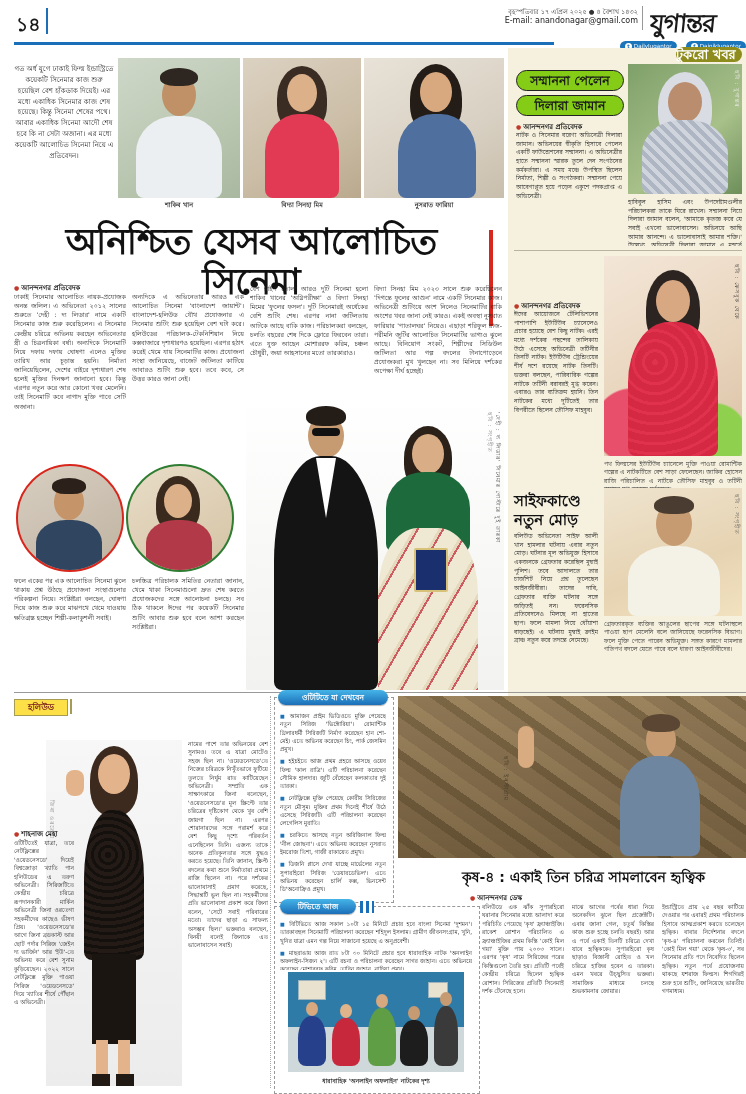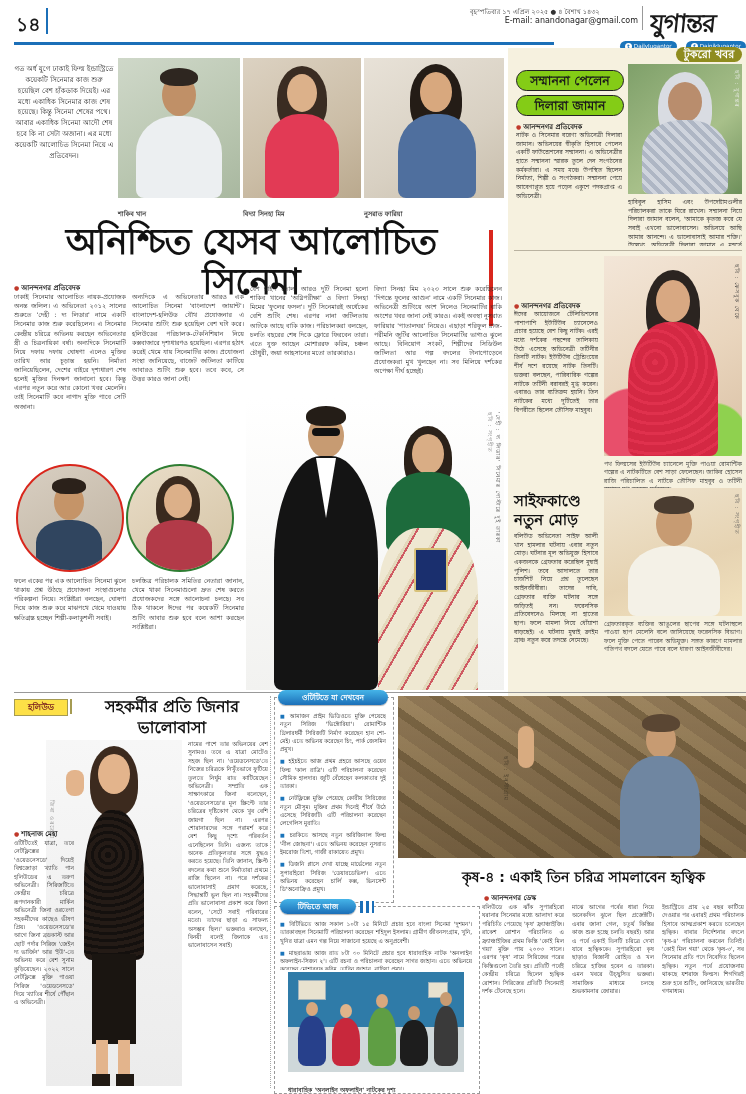--- a/index.html
+++ b/index.html
@@ -4,45 +4,45 @@
 <style>
   html,body{margin:0;padding:0;background:#9a9a9a;}
   .page{position:relative;width:746px;height:1094px;background:#ffffff;margin:0 auto;
         font-family:"DejaVu Sans",sans-serif;color:#1a1a1a;overflow:hidden;}
   .abs{position:absolute;}
   
   .pageno{font-size:19px;font-weight:bold;}
   .mast1{color:#f04e23;font-weight:bold;font-size:29px;letter-spacing:-1px;}
   .mast2{color:#1565c0;font-weight:bold;font-size:29px;letter-spacing:-1px;}
   .mast-bar{width:2px;background:#1b6fb8;}
-  .dateline{font-size:6.5px;color:#333;}
+  .dateline{font-size:6.5px;color:#333;text-align:right;}
   .email{font-size:8px;color:#222;text-align:right;}
   .logo{font-size:25px;font-weight:900;transform:skewX(-6deg);letter-spacing:-1px;}
   .blue-rule{background:#1b6fb8;height:3px;}
   .social-pill{display:inline-flex;align-items:center;gap:2px;background:#1b75bb;color:#fff;
     border-radius:6px;font-size:5.6px;padding:1px 5px;height:9px;line-height:9px;margin-left:4px;}
   .social-pill .g{display:inline-block;width:7px;height:7px;border-radius:50%;background:#fff;
     color:#1b75bb;font-size:5px;font-weight:bold;text-align:center;line-height:7px;}
   
   .bt{font-size:6.3px;line-height:1.45;text-align:justify;color:#222;overflow:hidden;}
   .bt-s{font-size:5.8px;line-height:1.45;text-align:justify;color:#222;overflow:hidden;}
   .byline{font-size:6.8px;font-weight:bold;color:#111;}
   .byline::before{content:"● ";color:#c0392b;font-size:6px;}
-  .cap{font-size:6.5px;font-weight:bold;color:#333;margin-top:9px;}
+  .cap{font-size:6.5px;font-weight:bold;text-align:center;color:#333;}
   .capj{font-size:6px;line-height:1.4;text-align:justify;color:#333;}
   .vcred{writing-mode:vertical-rl;font-size:5.5px;color:#666;letter-spacing:1px;overflow:hidden;}
   
   .h-main{font-size:36px;font-weight:bold;color:#111;text-align:center;line-height:1.1;letter-spacing:-1px;}
   .h-mid{font-size:15px;font-weight:bold;line-height:1.25;color:#111;}
   .h-krrish{font-size:14px;font-weight:bold;color:#111;}
   .h-jenna{font-size:16px;font-weight:bold;text-align:center;line-height:1.3;color:#111;}
   .red-bar{background:#d9261c;}
   
   .cream{background:#f6f1df;}
-  .tag-pill{background:#8f8c1e;color:#fff;font-size:11px;font-weight:bold;text-align:center;
+  .tag-pill{background:#8f8c1e;color:#fff;font-size:13px;font-weight:bold;text-align:left;
     border-radius:8px;line-height:15px;}
   .oval{border:1.4px solid #222;border-radius:12px;font-size:12.5px;font-weight:bold;
     text-align:center;background:#84cc16;}
   .hr-thin{background:#b9b2a0;height:1px;}
   
   .dash-box{border:1px dashed #999;background:#fff;}
   .blue-pill{background:linear-gradient(#45b4e8,#1b6fb8);color:#fff;font-size:7.5px;font-weight:bold;
     text-align:center;border-radius:8px;line-height:15px;box-shadow:0 1px 1px rgba(0,0,0,.3);}
   .tv-bars{background:repeating-linear-gradient(90deg,#1b6fb8 0 3px,#fff 3px 6px);}
   ul.blist{list-style:none;margin:0;padding:0;}
@@ -185,21 +185,20 @@
     <div class="abs" style="left:132px;top:130px;width:100px;height:162px;border-radius:40% 40% 0 0;background:repeating-linear-gradient(120deg,#efe8d2 0 9px,#e4d9bc 9px 12px,#cf5b63 12px 14px,#efe8d2 14px 22px);"></div>
     <div class="abs" style="left:168px;top:150px;width:30px;height:40px;background:#1a2f6e;border:2px solid #d8c27a;border-radius:2px;"></div>
     <div class="vcred" style="position:absolute;right:2px;top:14px;height:150px;color:#444;">'দেহী : দ্য লিডার' সিনেমার পোস্টারে দুই তারকা</div>
     <div class="vcred" style="position:absolute;right:10px;top:14px;height:90px;color:#777;">ছবি : সংগৃহীত</div>
   </div>
 
   <div class="abs hr-full" style="left:14px;top:692px;width:732px;"></div>
 
   <div class="abs holly" style="left:14px;top:699px;width:52px;height:15px;">হলিউড</div>
   <div class="abs" style="left:70px;top:699px;width:2px;height:15px;background:#a59b52;"></div>
-  <div class="abs h-jenna" style="left:76px;top:697px;width:192px;">সহকর্মীর প্রতি জিনার ভালোবাসা</div>
 
   <div class="photo" style="left:46px;top:740px;width:136px;height:346px;background:linear-gradient(180deg,#f7f7f7,#ececec);">
     <div class="hair" style="left:44px;top:6px;width:48px;height:70px;background:#3c2a1e;"></div>
     <div class="head" style="left:52px;top:14px;width:32px;height:40px;background:#e3b48c;"></div>
     <div class="abs" style="left:20px;top:30px;width:18px;height:26px;background:#e3b48c;border-radius:8px;"></div>
     <div class="torso" style="left:38px;top:70px;width:60px;height:150px;background:repeating-radial-gradient(circle at 40% 30%,#14100e 0 3px,#241b16 3px 7px);"></div>
     <div class="abs" style="left:46px;top:214px;width:44px;height:90px;background:#1a1511;"></div>
     <div class="abs" style="left:50px;top:300px;width:12px;height:40px;background:#e3b48c;"></div>
     <div class="abs" style="left:72px;top:300px;width:12px;height:40px;background:#e3b48c;"></div>
     <div class="abs" style="left:46px;top:334px;width:18px;height:12px;background:#211a14;"></div>
@@ -223,21 +222,21 @@
   </ul>
 
   <div class="photo" style="left:398px;top:696px;width:348px;height:162px;background:repeating-linear-gradient(35deg,#b9a88e 0 14px,#a09072 14px 22px,#cbbb9e 22px 34px),linear-gradient(180deg,#c4b498,#9b8b6f);background-blend-mode:multiply;">
     <div class="head" style="left:248px;top:26px;width:30px;height:36px;background:#c79b72;"></div>
     <div class="hair" style="left:244px;top:18px;width:38px;height:18px;background:#5a4633;"></div>
     <div class="torso" style="left:222px;top:60px;width:80px;height:100px;background:#6f86a1;"></div>
     <div class="abs" style="left:120px;top:30px;width:16px;height:42px;background:#d8ab80;border-radius:8px;"></div>
     <div class="vcred" style="position:absolute;left:104px;top:60px;height:70px;color:#3f3626;">ছবি : ইনস্টাগ্রাম</div>
   </div>
   <div class="abs h-krrish" style="left:462px;top:866px;width:264px;">কৃষ-৪ : একাই তিন চরিত্র সামলাবেন হৃত্বিক</div>
-  <div class="abs byline" style="left:484px;top:892px;">আনন্দনগর ডেস্ক</div>
+  <div class="abs byline" style="left:470px;top:892px;">আনন্দনগর ডেস্ক</div>
   <div class="abs bt-s" style="left:482px;top:903px;width:82px;height:187px;">বলিউডে এক ঝাঁক সুপারহিরো ঘরানার সিনেমার মধ্যে আলাদা করে পরিচিতি পেয়েছে 'কৃষ' ফ্র্যাঞ্চাইজি। রাকেশ রোশান পরিচালিত এ ফ্র্যাঞ্চাইজির প্রথম কিস্তি 'কোই মিল গয়া' মুক্তি পায় ২০০৩ সালে। এরপর 'কৃষ' নামে সিরিজের পরের কিস্তিগুলো তৈরি হয়। প্রতিটি পর্বেই কেন্দ্রীয় চরিত্রে ছিলেন হৃত্বিক রোশান। সিরিজের প্রতিটি সিনেমাই দর্শক টেনেছে হলে।</div>
   <div class="abs bt-s" style="left:572px;top:903px;width:82px;height:187px;">মাঝে আগের পর্বের ধারা নিয়ে অনেকদিন ঝুলে ছিল প্রজেক্টটি। এবার জানা গেল, চতুর্থ কিস্তির কাজ শুরু হচ্ছে চলতি বছরই। আর এ পর্বে একাই তিনটি চরিত্রে দেখা যাবে হৃত্বিককে। সুপারহিরো কৃষ ছাড়াও বিজ্ঞানী রোহিত ও খল চরিত্রে হাজির হবেন এ তারকা। এমন খবরে উচ্ছ্বসিত ভক্তরা। সামাজিক মাধ্যমে চলছে শুভকামনার জোয়ার।</div>
   <div class="abs bt-s" style="left:662px;top:903px;width:82px;height:187px;">ইন্ডাস্ট্রিতে প্রায় ২৫ বছর কাটিয়ে দেওয়ার পর এবারই প্রথম পরিচালক হিসাবে আত্মপ্রকাশ করতে চলেছেন হৃত্বিক। বাবার নির্দেশনার বদলে 'কৃষ-৪' পরিচালনা করবেন তিনিই। 'কোই মিল গয়া' থেকে 'কৃষ-৩', সব সিনেমার প্রতি পদে নিবেদিত ছিলেন হৃত্বিক। নতুন পর্বে প্রযোজনায় থাকছে যশরাজ ফিল্মস। শিগগিরই শুরু হবে শুটিং, জানিয়েছে ভারতীয় গণমাধ্যম।</div>
 
   <div class="abs dash-box" style="left:274px;top:906px;width:204px;height:186px;"></div>
   <div class="abs blue-pill" style="left:280px;top:899px;width:76px;height:15px;">টিভিতে আজ</div>
   <div class="abs tv-bars" style="left:360px;top:901px;width:14px;height:12px;"></div>
   <ul class="blist abs" style="left:280px;top:920px;width:192px;height:50px;overflow:hidden;">
     <li>বিটিভিতে আজ সকাল ১০টা ১৫ মিনিটে প্রচার হবে বাংলা সিনেমা 'দুশমন'। তারকাবহুল সিনেমাটি পরিচালনা করেছেন শহিদুল ইসলাম। গ্রামীণ জীবনসংগ্রাম, খুনি, খুনির যাত্রা এমন গল্প নিয়ে সাজানো হয়েছে এ অনুপ্রবেশী।</li>
     <li>মাছরাঙায় আজ রাত ৮টা ৩০ মিনিটে প্রচার হবে ধারাবাহিক নাটক 'অনলাইন অফলাইন-সিজন ২'। এটি রচনা ও পরিচালনা করেছেন সাগর জাহান। এতে অভিনয়ে করেছেন মোশাররফ করিম, তারিন জাহান, নাদিয়া প্রমুখ।</li>

